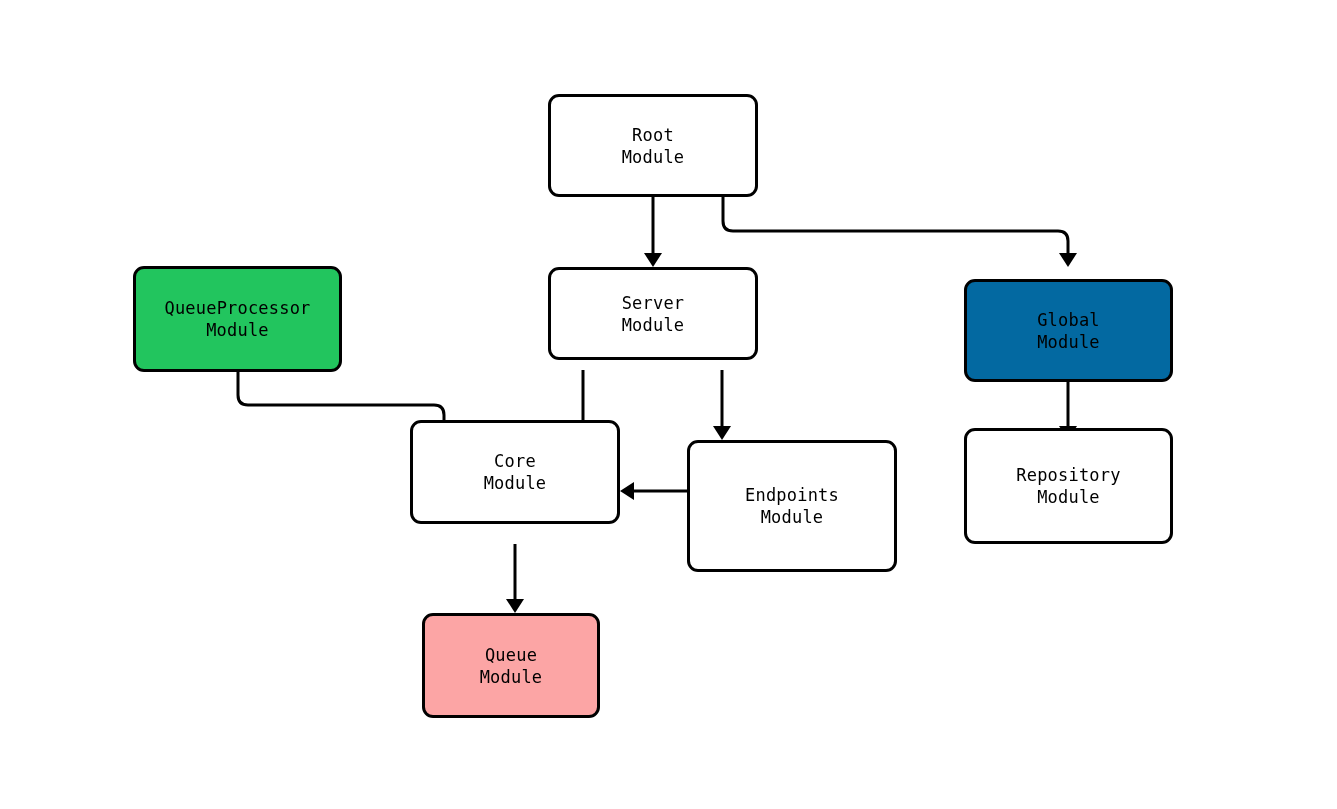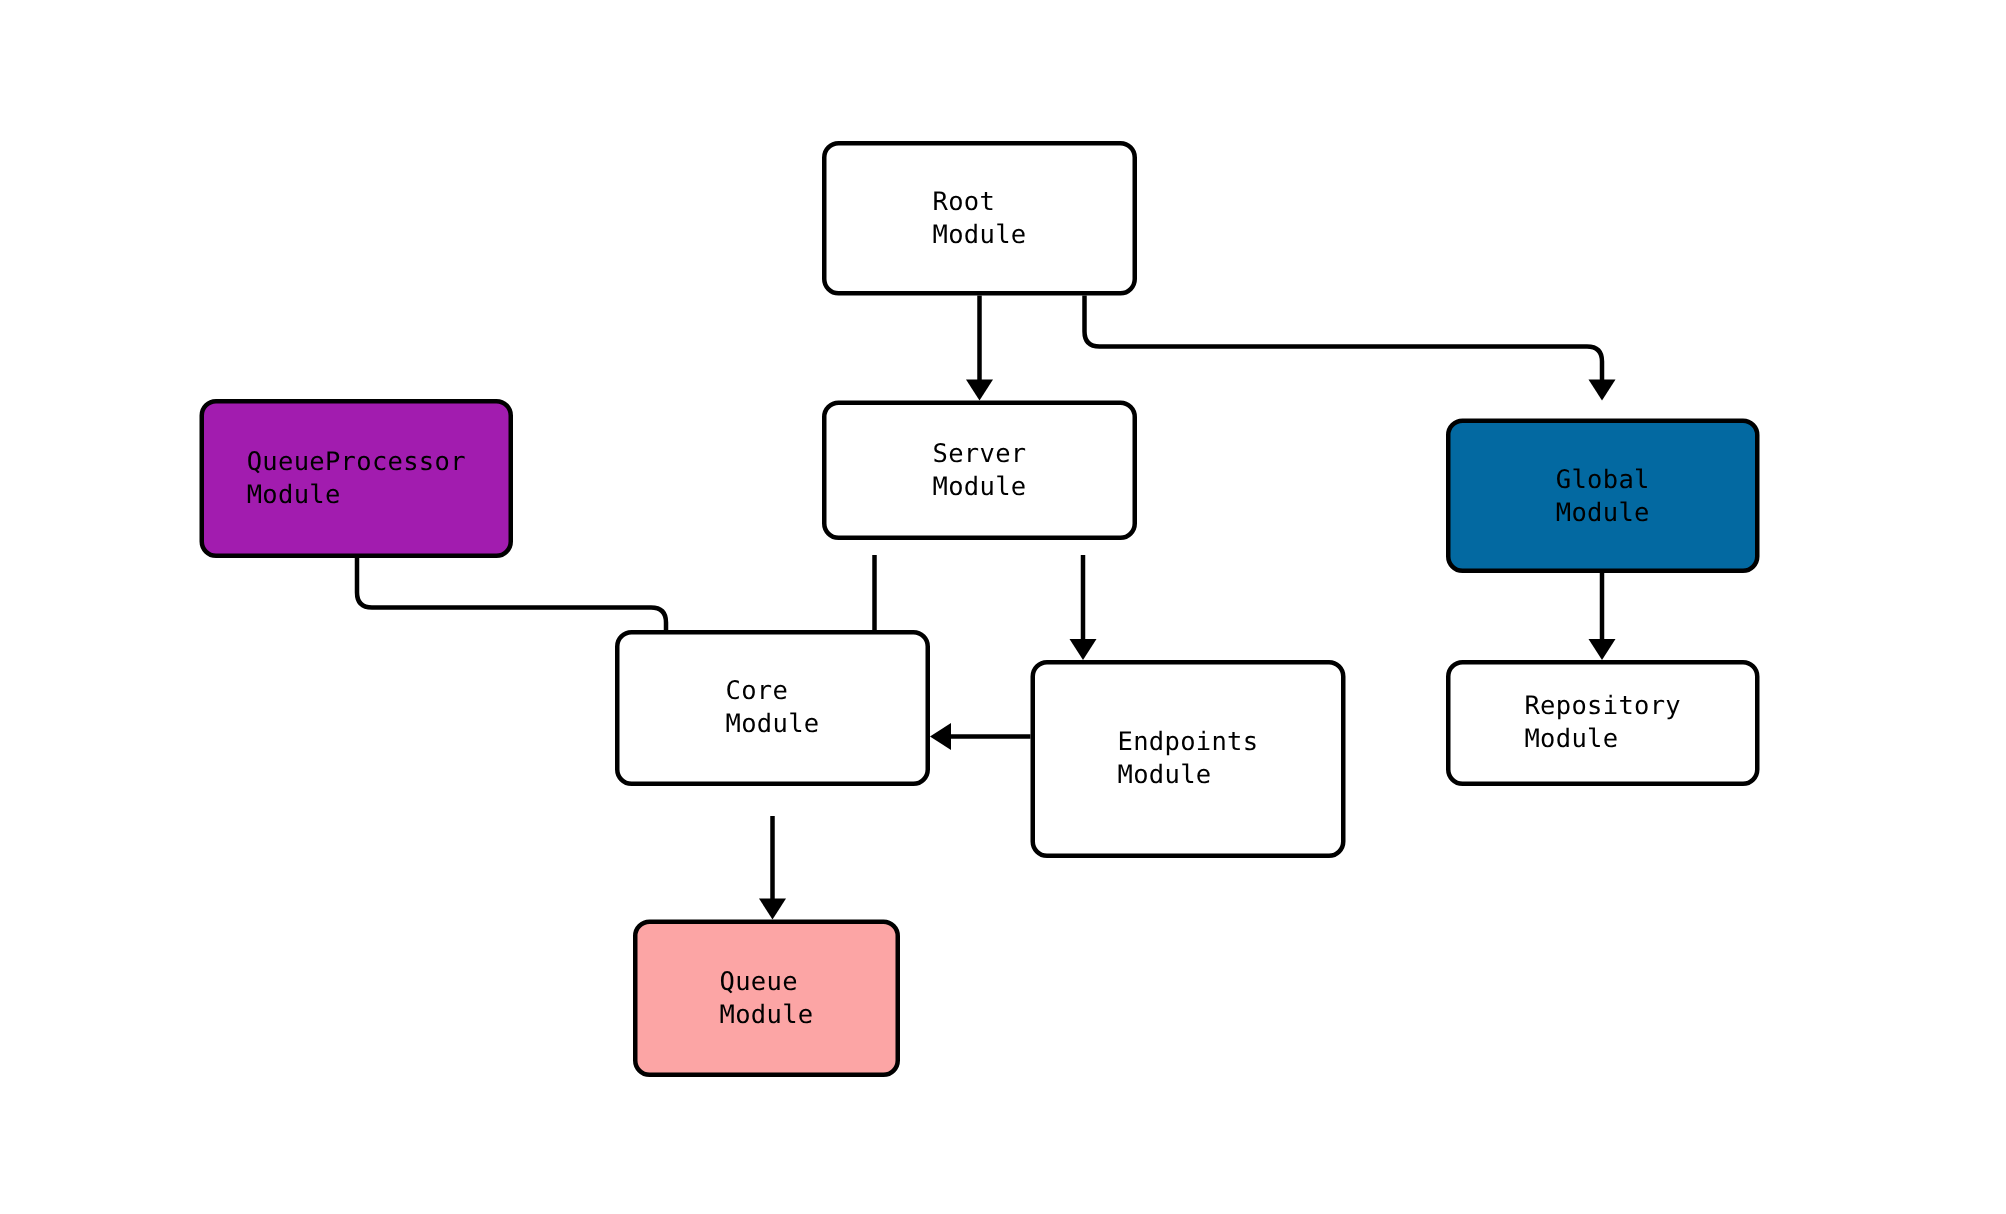--- a/index.html
+++ b/index.html
@@ -38,21 +38,21 @@
     display: flex;
     align-items: center;
     justify-content: center;
     z-index: 2;
   }
   .node-label {
     font-family: "DejaVu Sans Mono", "Liberation Mono", monospace;
     font-size: 17px;
     line-height: 22px;
     color: #000000;
-    text-align: left;
+    text-align: center;
     white-space: pre-line;
     letter-spacing: 0.2px;
     font-weight: 400;
   }
 </style>
 </head>
 <body>
 
 <div id="diagram-root">
 
@@ -82,41 +82,41 @@
         <polygon points="634,482 634,500 620,491" fill="#000000"></polygon>
         <polygon points="506,599 524,599 515,613" fill="#000000"></polygon>
       </g>
   </svg>
 
   <div id="nodes">
       <div class="node" style="left: 548px; top: 94px; width: 210px; height: 103px; background: rgb(255, 255, 255); border-color: rgb(0, 0, 0);">
         <div class="node-label">Root
 Module</div>
       </div>
-      <div class="node" style="left: 133px; top: 266px; width: 209px; height: 106px; background: #a21caf; border-color: rgb(0, 0, 0);">
+      <div class="node" style="left: 133px; top: 266px; width: 209px; height: 106px; background: #22c55e; border-color: rgb(0, 0, 0);">
         <div class="node-label">QueueProcessor
 Module</div>
       </div>
       <div class="node" style="left: 548px; top: 267px; width: 210px; height: 93px; background: rgb(255, 255, 255); border-color: rgb(0, 0, 0);">
         <div class="node-label">Server
 Module</div>
       </div>
       <div class="node" style="left: 964px; top: 279px; width: 209px; height: 103px; background: #0369a1; border-color: rgb(0, 0, 0);">
         <div class="node-label">Global
 Module</div>
       </div>
       <div class="node" style="left: 410px; top: 420px; width: 210px; height: 104px; background: rgb(255, 255, 255); border-color: rgb(0, 0, 0);">
         <div class="node-label">Core
 Module</div>
       </div>
       <div class="node" style="left: 687px; top: 440px; width: 210px; height: 132px; background: rgb(255, 255, 255); border-color: rgb(0, 0, 0);">
         <div class="node-label">Endpoints
 Module</div>
       </div>
-      <div class="node" style="left: 964px; top: 440px; width: 209px; height: 84px; background: rgb(255, 255, 255); border-color: rgb(0, 0, 0);">
+      <div class="node" style="left: 964px; top: 428px; width: 209px; height: 116px; background: rgb(255, 255, 255); border-color: rgb(0, 0, 0);">
         <div class="node-label">Repository
 Module</div>
       </div>
       <div class="node" style="left: 422px; top: 613px; width: 178px; height: 105px; background: #fca5a5; border-color: rgb(0, 0, 0);">
         <div class="node-label">Queue
 Module</div>
       </div>
     </div>
 
 </div>

